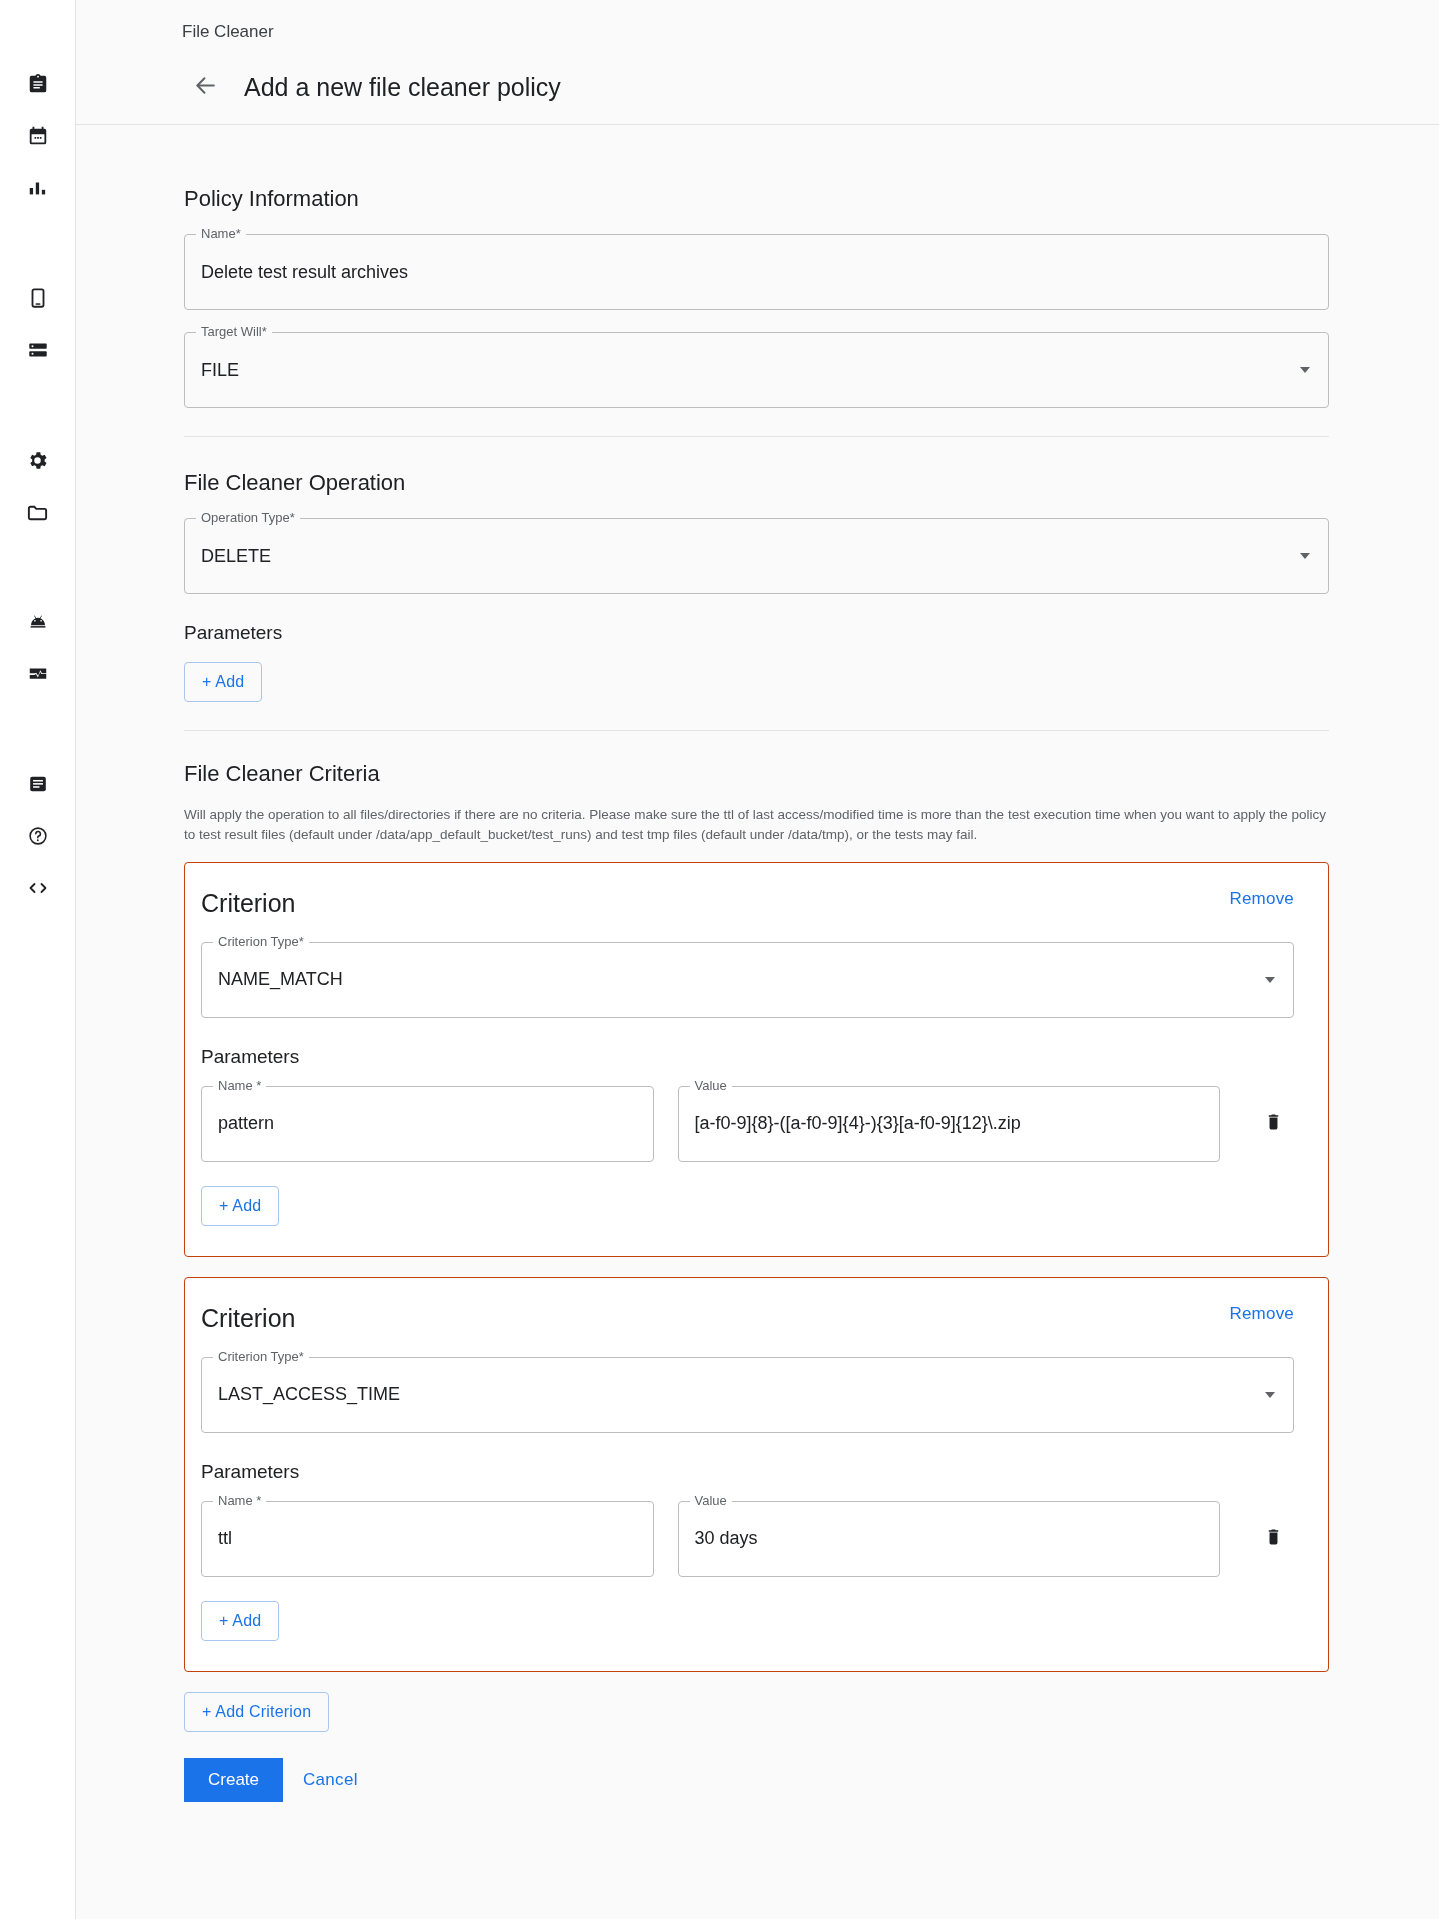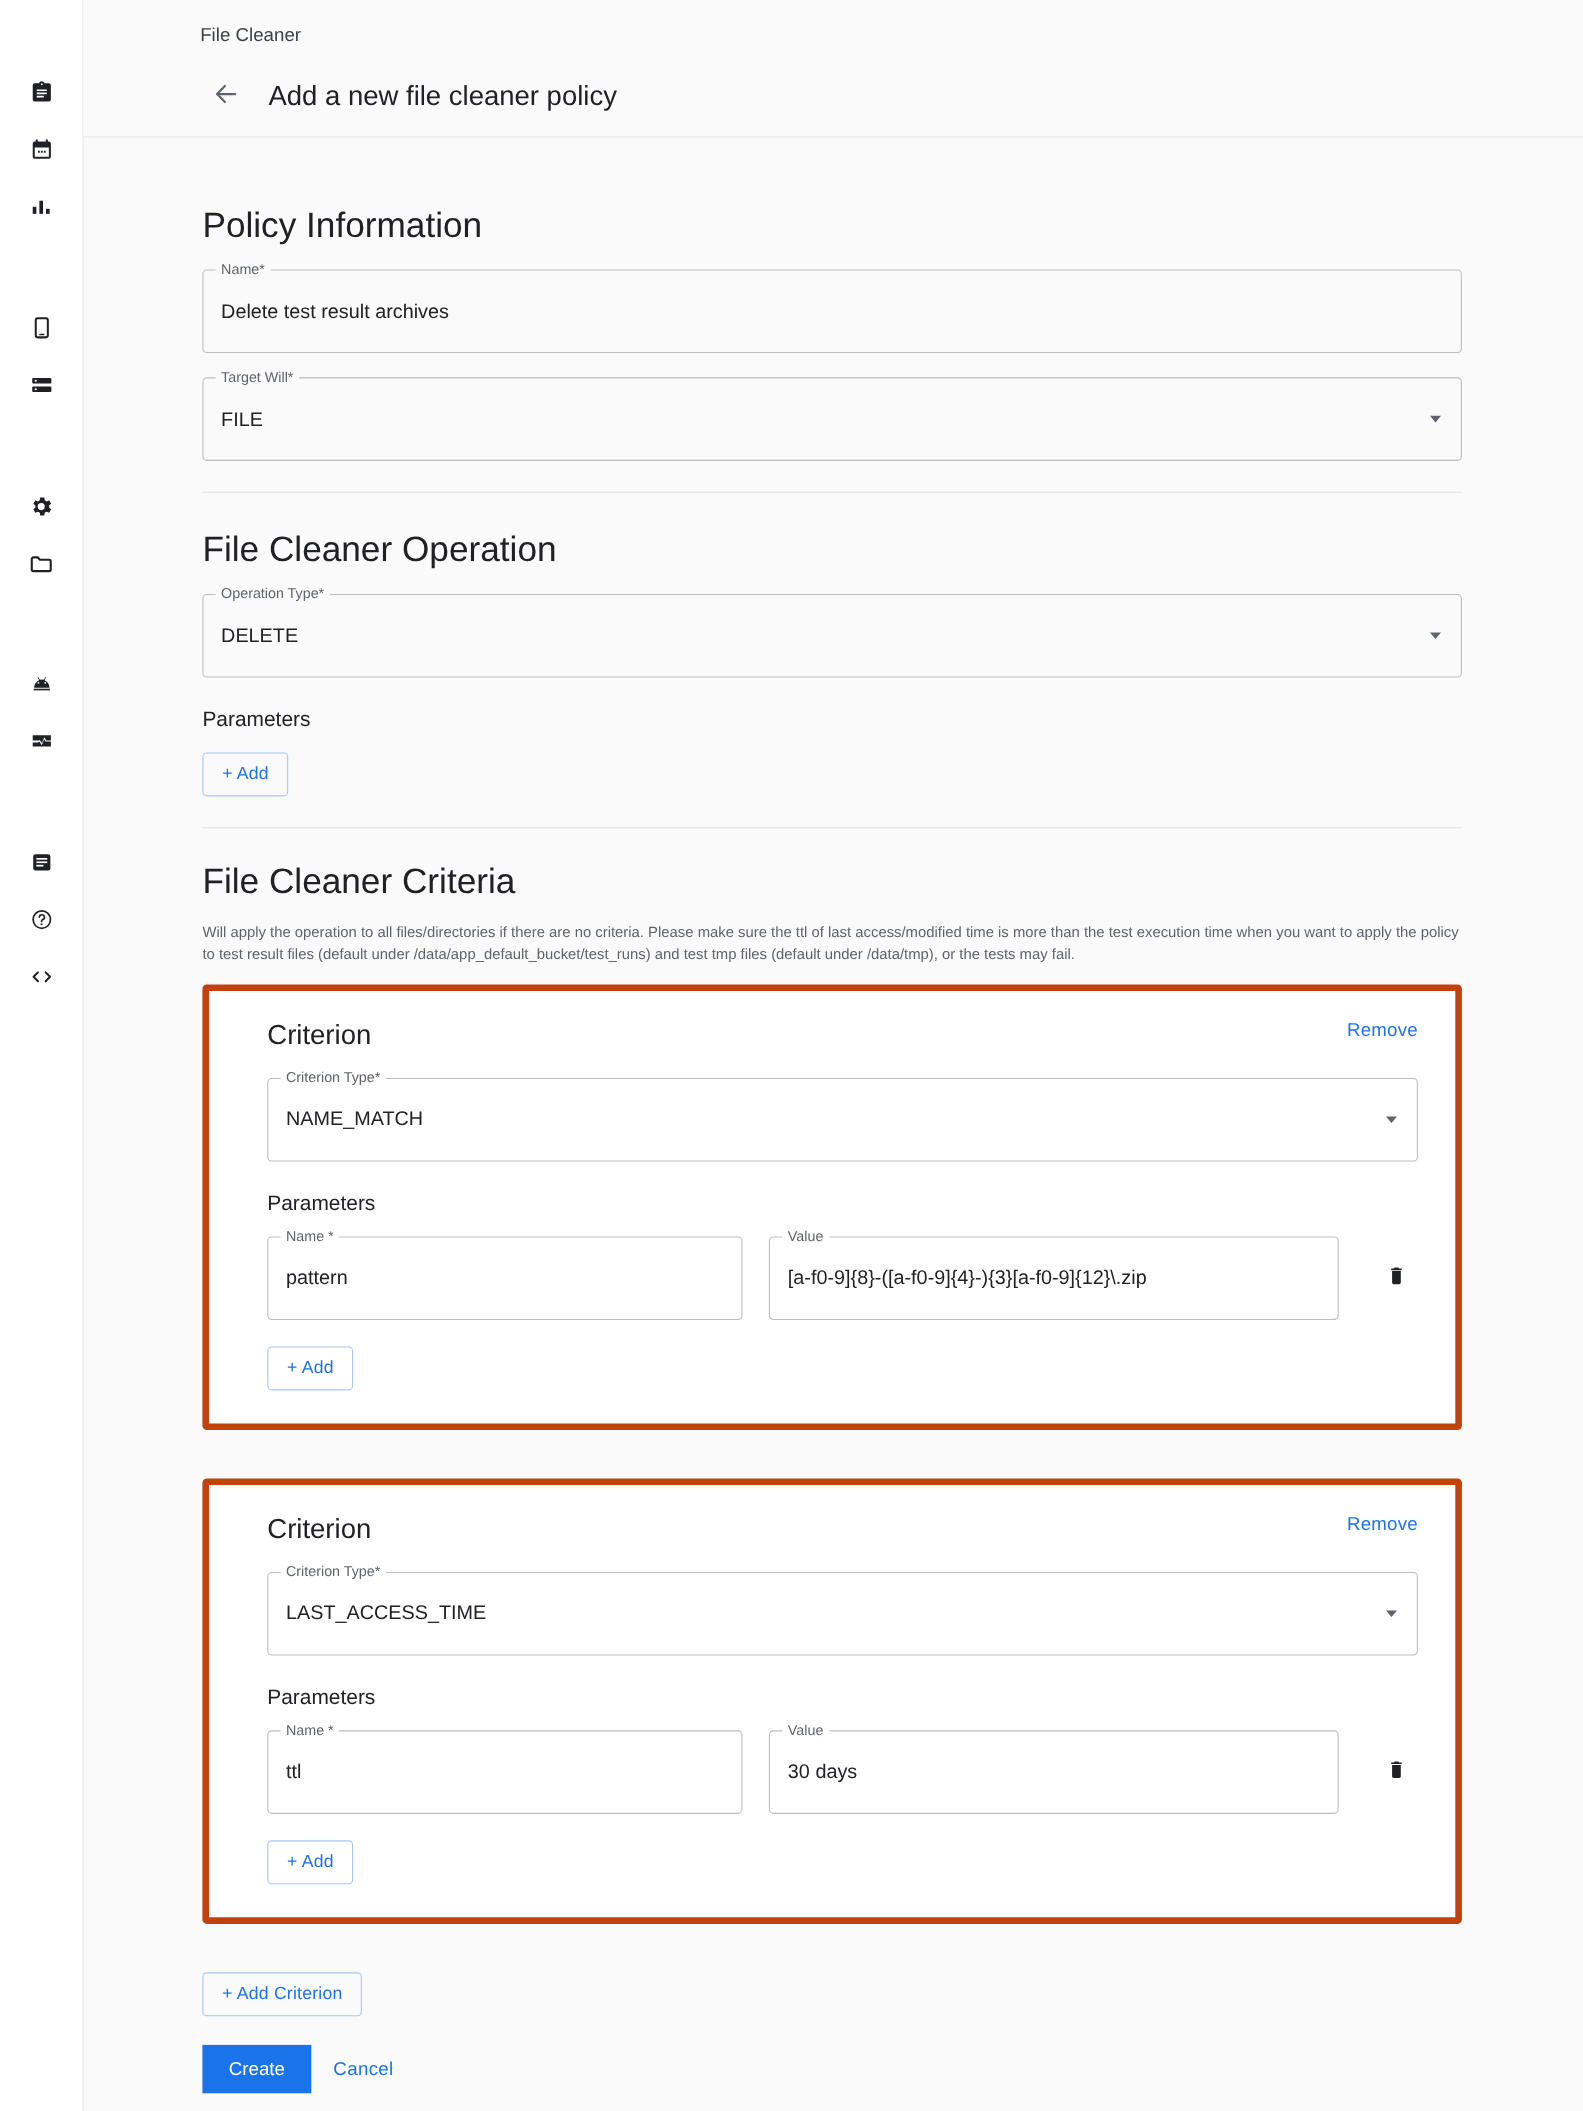--- a/index.html
+++ b/index.html
@@ -86,21 +86,21 @@
 
   .content {
     flex: 1;
     padding: 0 0 0 0;
     overflow: hidden;
   }
   .section {
     padding: 0 110px 0 108px;
   }
   .section-title {
-    font-size: 32px;
+    font-size: 22px;
     color: #202124;
     font-weight: 400;
     padding-top: 33px;
     margin-bottom: 22px;
   }
   .section-title.tight { padding-top: 30px; margin-bottom: 18px; }
   .sub-title {
     font-size: 19px;
     color: #202124;
     font-weight: 400;
@@ -206,24 +206,24 @@
     font-size: 13.5px;
     color: #5f6368;
     line-height: 1.42;
     margin-bottom: 18px;
     max-width: 1225px;
   }
 
   
   .card {
     background: #ffffff;
-    border: 6px solid #c2410c;
+    border: 1px solid #c2410c;
     border-radius: 4px;
-    padding: 26px 34px 30px 53px;
-    margin-bottom: 44px;
+    padding: 26px 34px 30px 16px;
+    margin-bottom: 20px;
   }
   .card-head {
     display: flex;
     align-items: flex-start;
     justify-content: space-between;
     margin-bottom: 24px;
   }
   .card-title {
     font-size: 25px;
     color: #202124;

